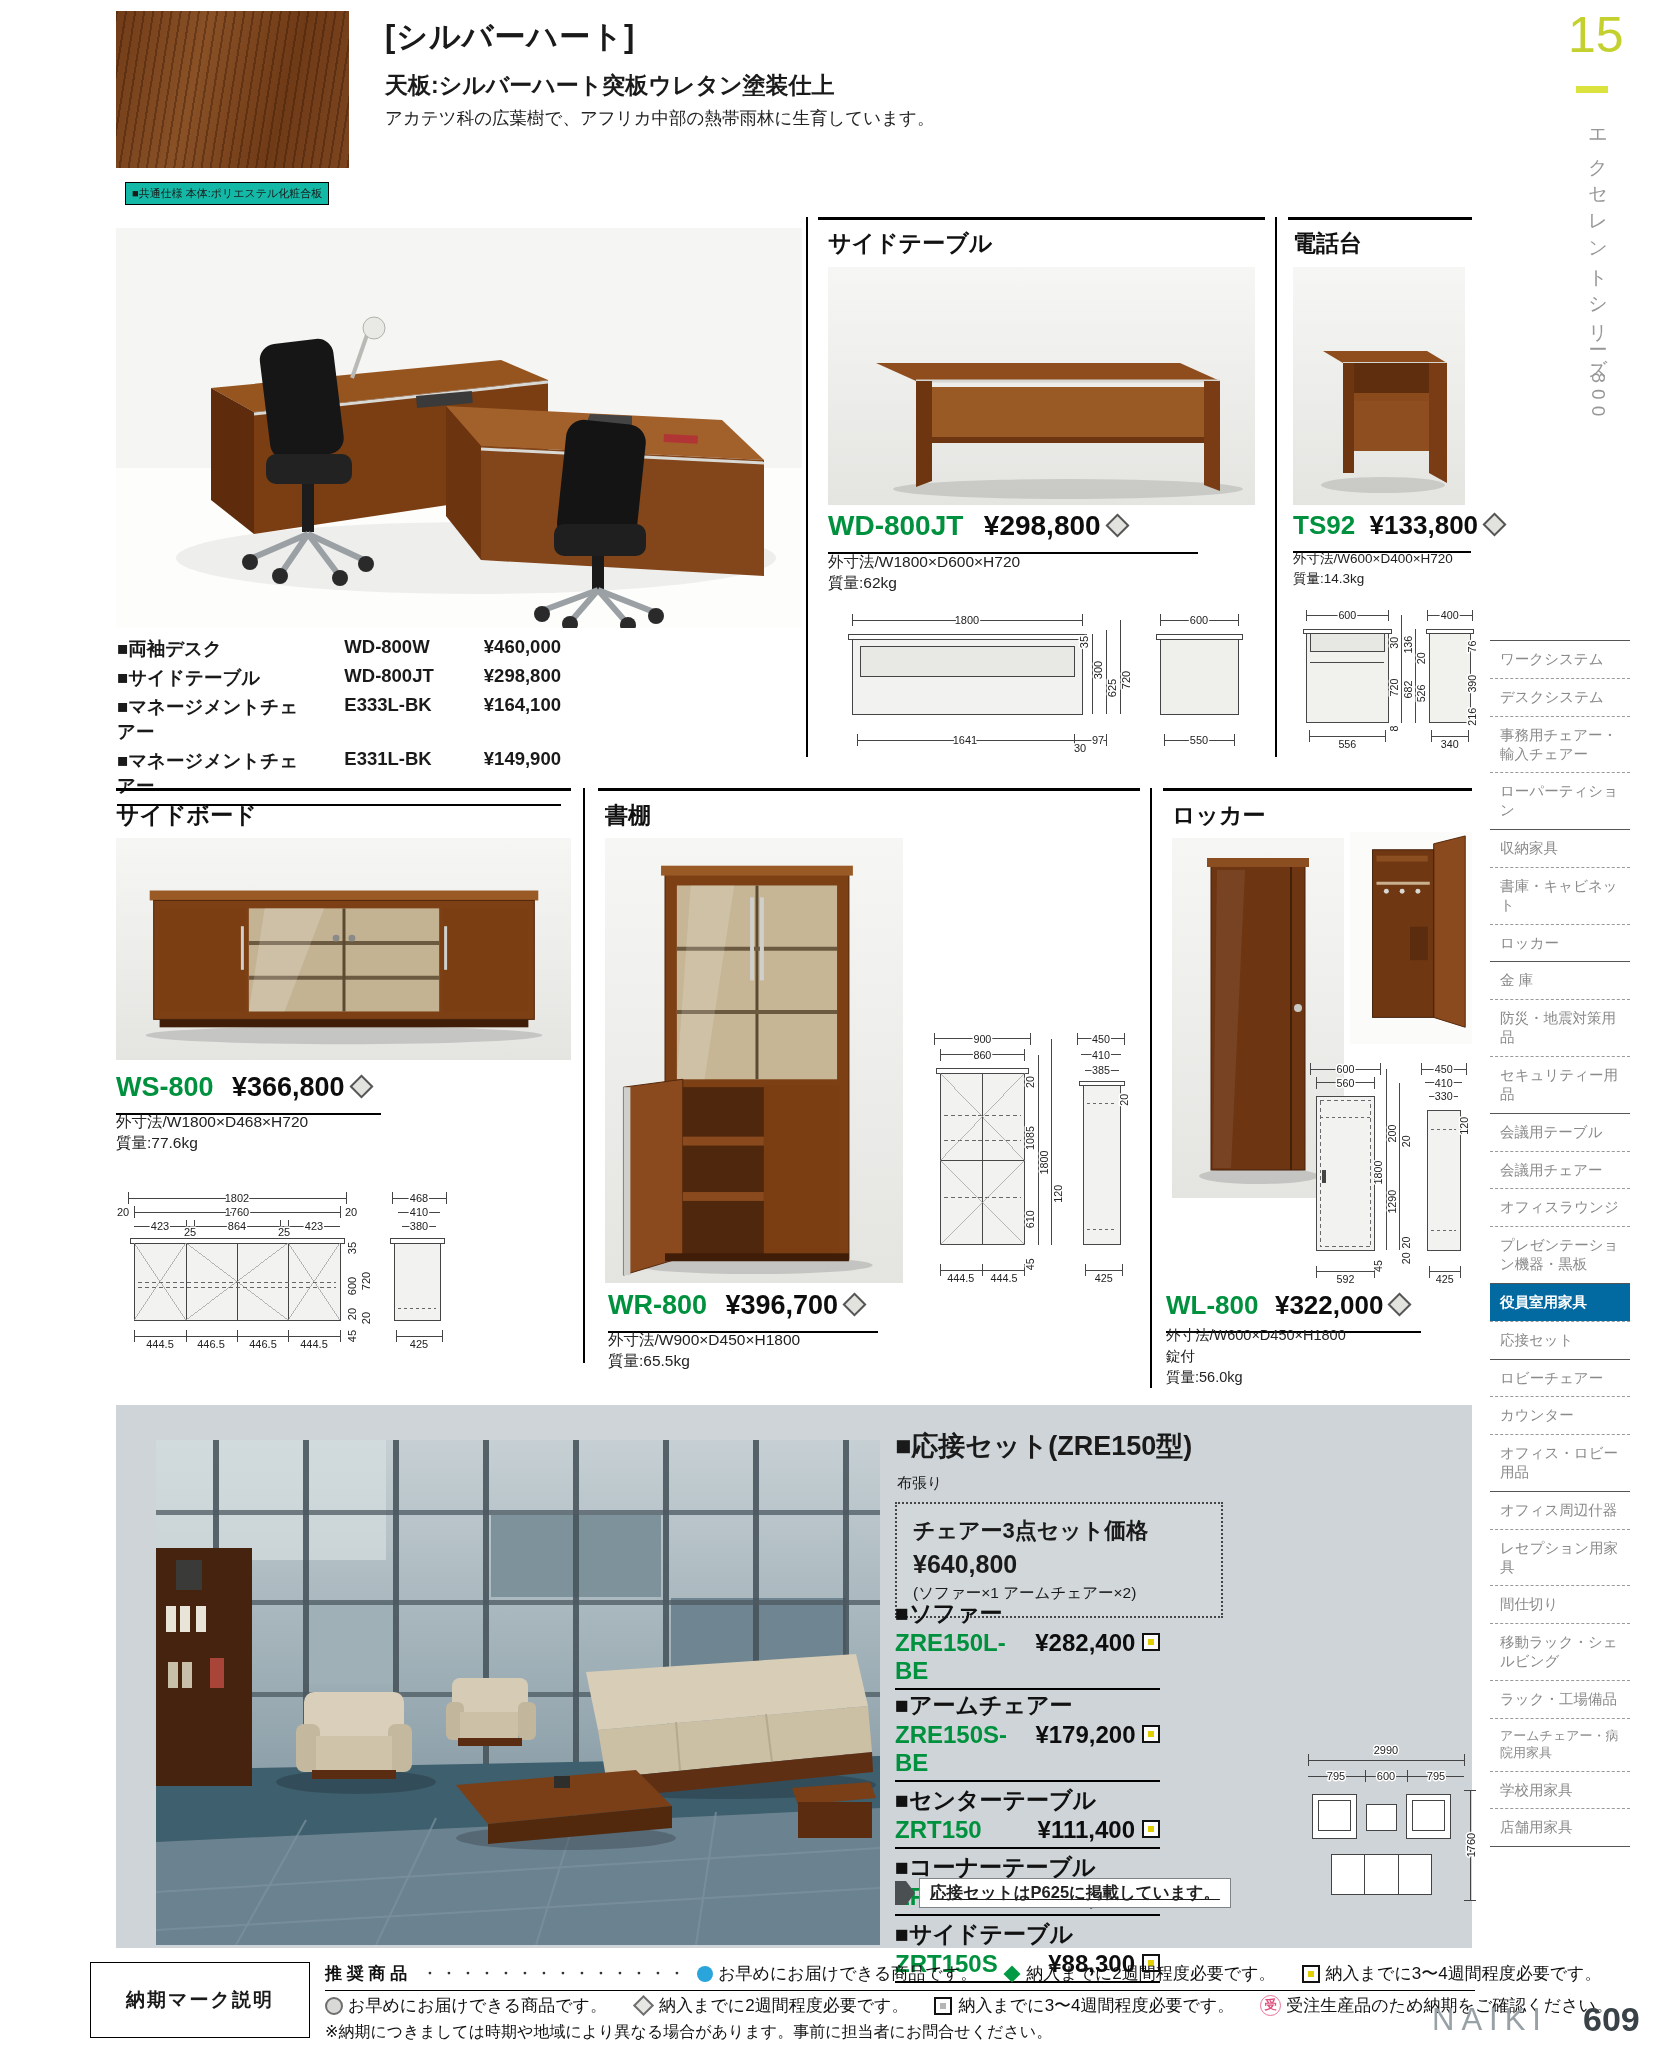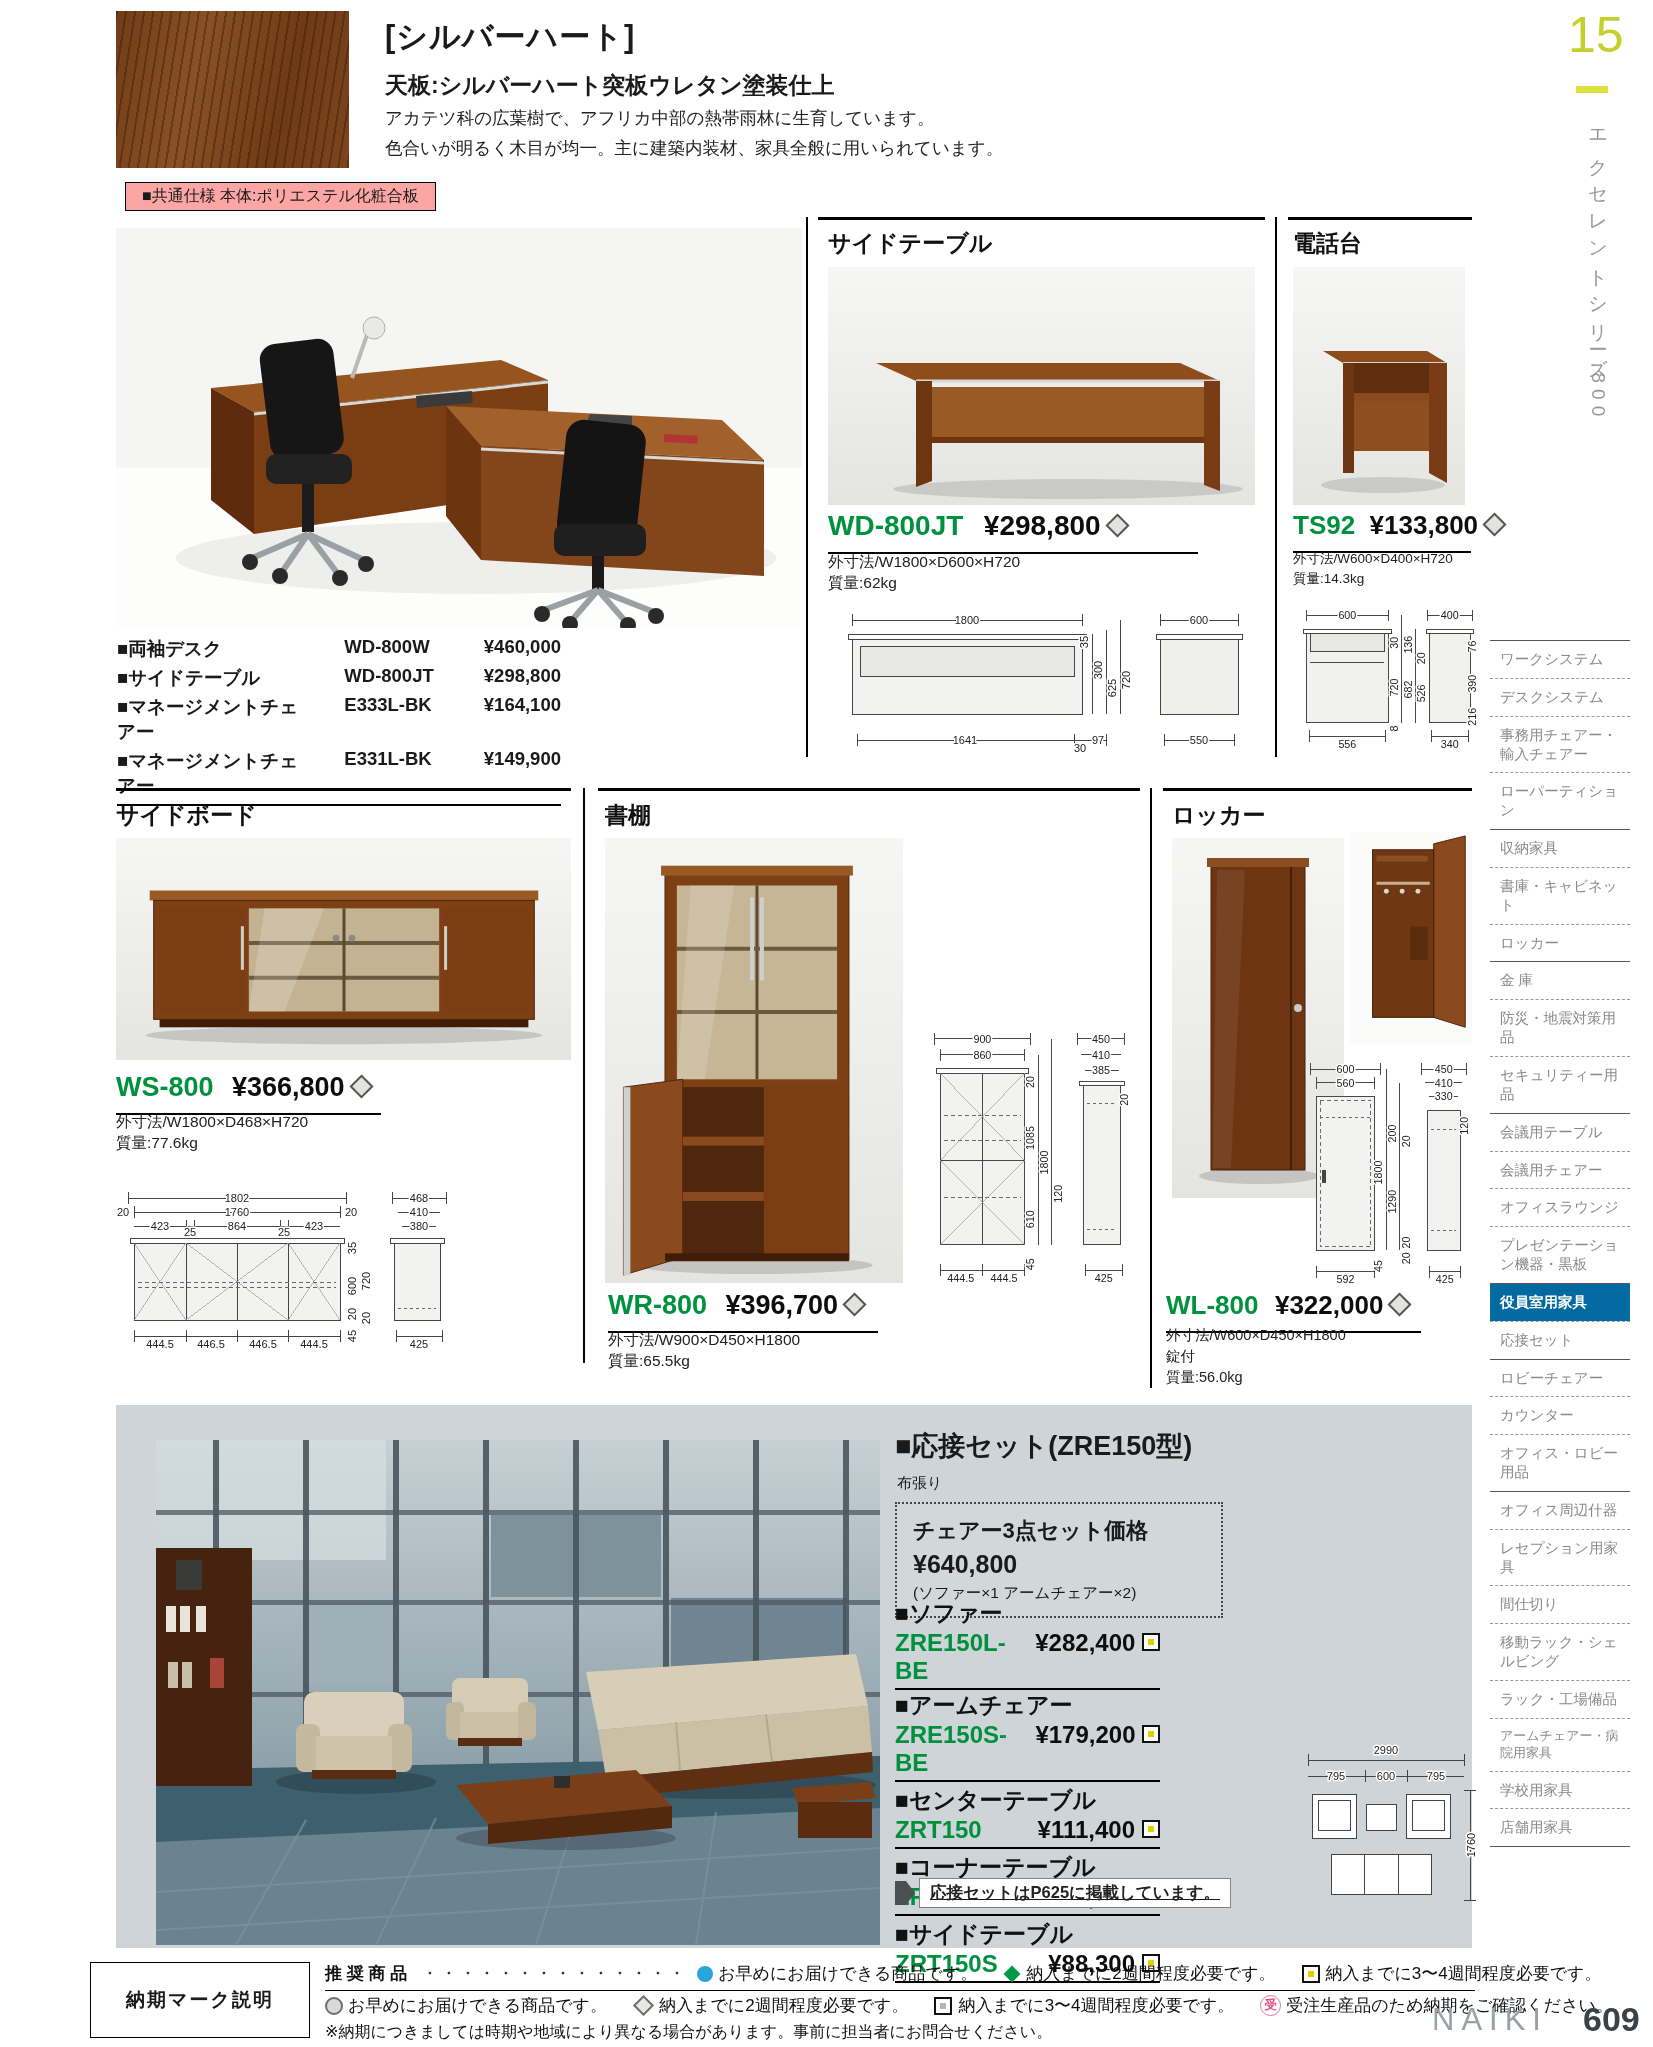--- a/index.html
+++ b/index.html
@@ -9,21 +9,21 @@
   .bold{font-weight:bold;}
   
   .swatch{left:116px;top:11px;width:233px;height:157px;
     background:linear-gradient(104deg,#713c18,#8a5126 35%,#6f3a16 70%,#7c4520);}
   .swatch .grain{position:absolute;inset:0;
     background:repeating-linear-gradient(99deg,rgba(52,22,4,.38) 0 2px,rgba(0,0,0,0) 2px 9px),
                repeating-linear-gradient(101deg,rgba(120,70,30,.25) 0 1px,rgba(0,0,0,0) 1px 14px);}
   .main-title{left:385px;top:16px;font-size:31px;font-weight:bold;letter-spacing:1px;}
   .sub-title{left:385px;top:70px;font-size:23px;font-weight:bold;}
   .desc{left:385px;font-size:17.5px;color:#222;}
-  .common-spec{left:125px;top:182px;border:1.5px solid #000;padding:3px 16px;font-size:16px;background:#fca5a5;}
+  .common-spec{left:125px;top:182px;border:1.5px solid #000;padding:3px 6px;font-size:11px;background:#14b8a6;}
   .page-num{left:1568px;top:6px;font-size:50px;color:#c3d02e;font-weight:500;}
   .page-bar{left:1576px;top:86px;width:32px;height:7px;background:#dbe23e;}
   .vseries{left:1585px;top:118px;writing-mode:vertical-rl;font-size:19px;color:#979797;letter-spacing:6px;}
   
   .hrule{background:#000;height:2.5px;}
   .vdiv{background:#000;width:1.5px;}
   .sec-head{font-size:23px;font-weight:bold;color:#111;}
   
   .photo{background:linear-gradient(#f6f6f4,#e4e4e1);}
   
@@ -81,21 +81,20 @@
 <body>
 
 <div id="page">
 
   <div class="abs swatch">
       <div class="grain"></div>
     </div>
   <div class="abs main-title">[シルバーハート]</div>
   <div class="abs sub-title">天板:シルバーハート突板ウレタン塗装仕上</div>
   <div class="abs desc" style="top:106px;">アカテツ科の広葉樹で、アフリカ中部の熱帯雨林に生育しています。</div>
-  <div class="abs desc" style="top:136px;">色合いが明るく木目が均一。主に建築内装材、家具全般に用いられています。</div>
   <div class="abs common-spec">■共通仕様 本体:ポリエステル化粧合板</div>
 
   <div class="abs page-num">15</div>
   <div class="abs page-bar"></div>
   <div class="abs vseries">エクセレントシリーズ800</div>
 
   <div class="abs" style="left:116px;top:228px;width:686px;height:400px;">
     <svg width="686" height="400" viewBox="0 0 686 400">
       <rect width="686" height="400" fill="#f5f5f3"></rect>
       <rect y="240" width="686" height="160" fill="#fdfdfc"></rect>

